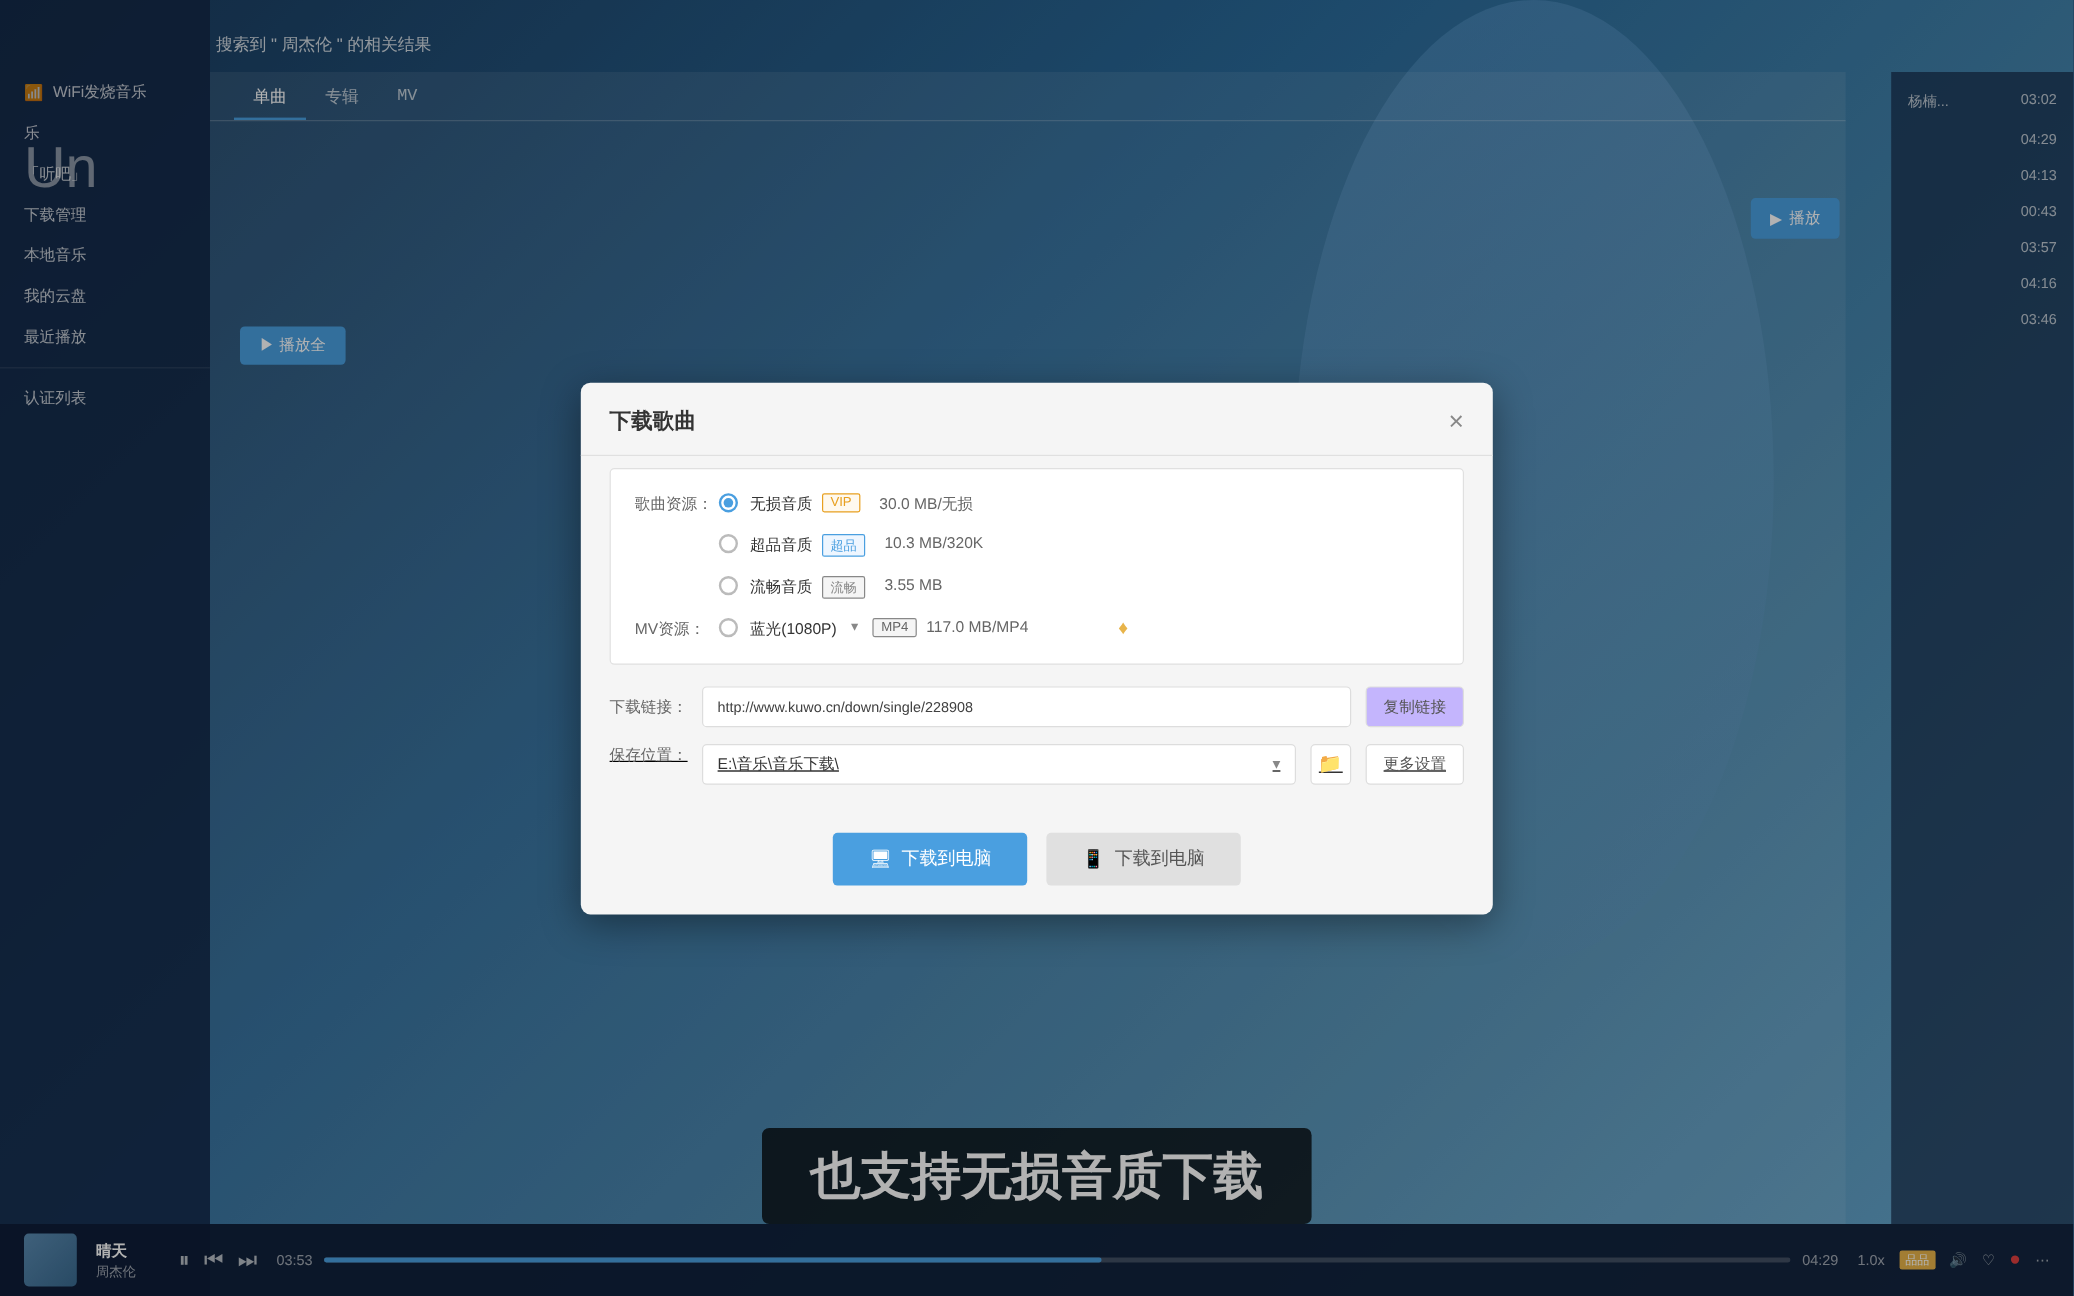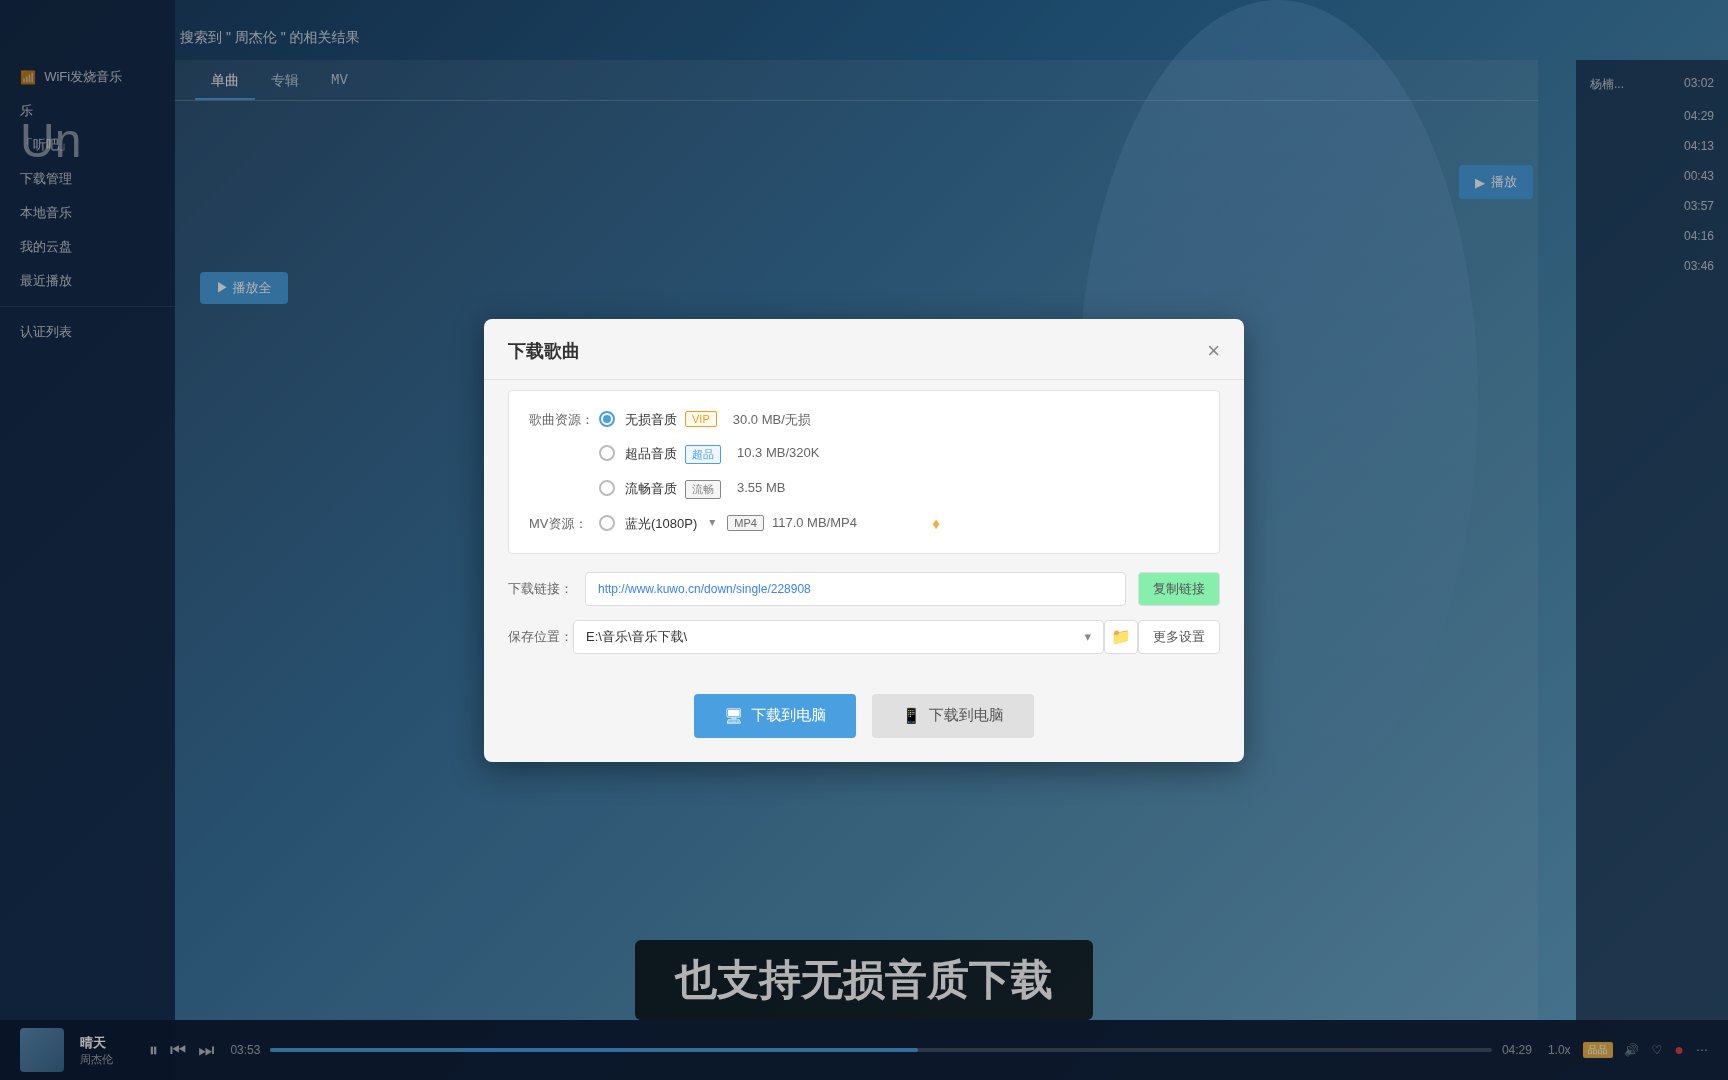--- a/index.html
+++ b/index.html
@@ -366,40 +366,41 @@
       min-width: 60px;
     }
     .download-link-input {
       flex: 1;
       height: 34px;
       border: 1px solid #ddd;
       border-radius: 4px;
       background: white;
       padding: 0 12px;
       font-size: 12px;
-      color: #3b82f6;
+      color: #404040;
       outline: none;
     }
     .copy-link-btn {
       height: 34px;
       padding: 0 14px;
       border: 1px solid #ddd;
       border-radius: 4px;
-      background: #86efac;
+      background: #c4b5fd;
       font-size: 13px;
       color: #555;
       cursor: pointer;
       white-space: nowrap;
     }
 
     
     .save-path-row {
       display: flex;
-      align-items: center;
-      gap: 0;
+      align-items: flex-start;
+      gap: 12px;
+      text-decoration: underline;
     }
     .save-path-label {
       font-size: 13px;
       color: #666;
       min-width: 60px;
     }
     .save-path-select {
       flex: 1;
       height: 34px;
       border: 1px solid #ddd;

